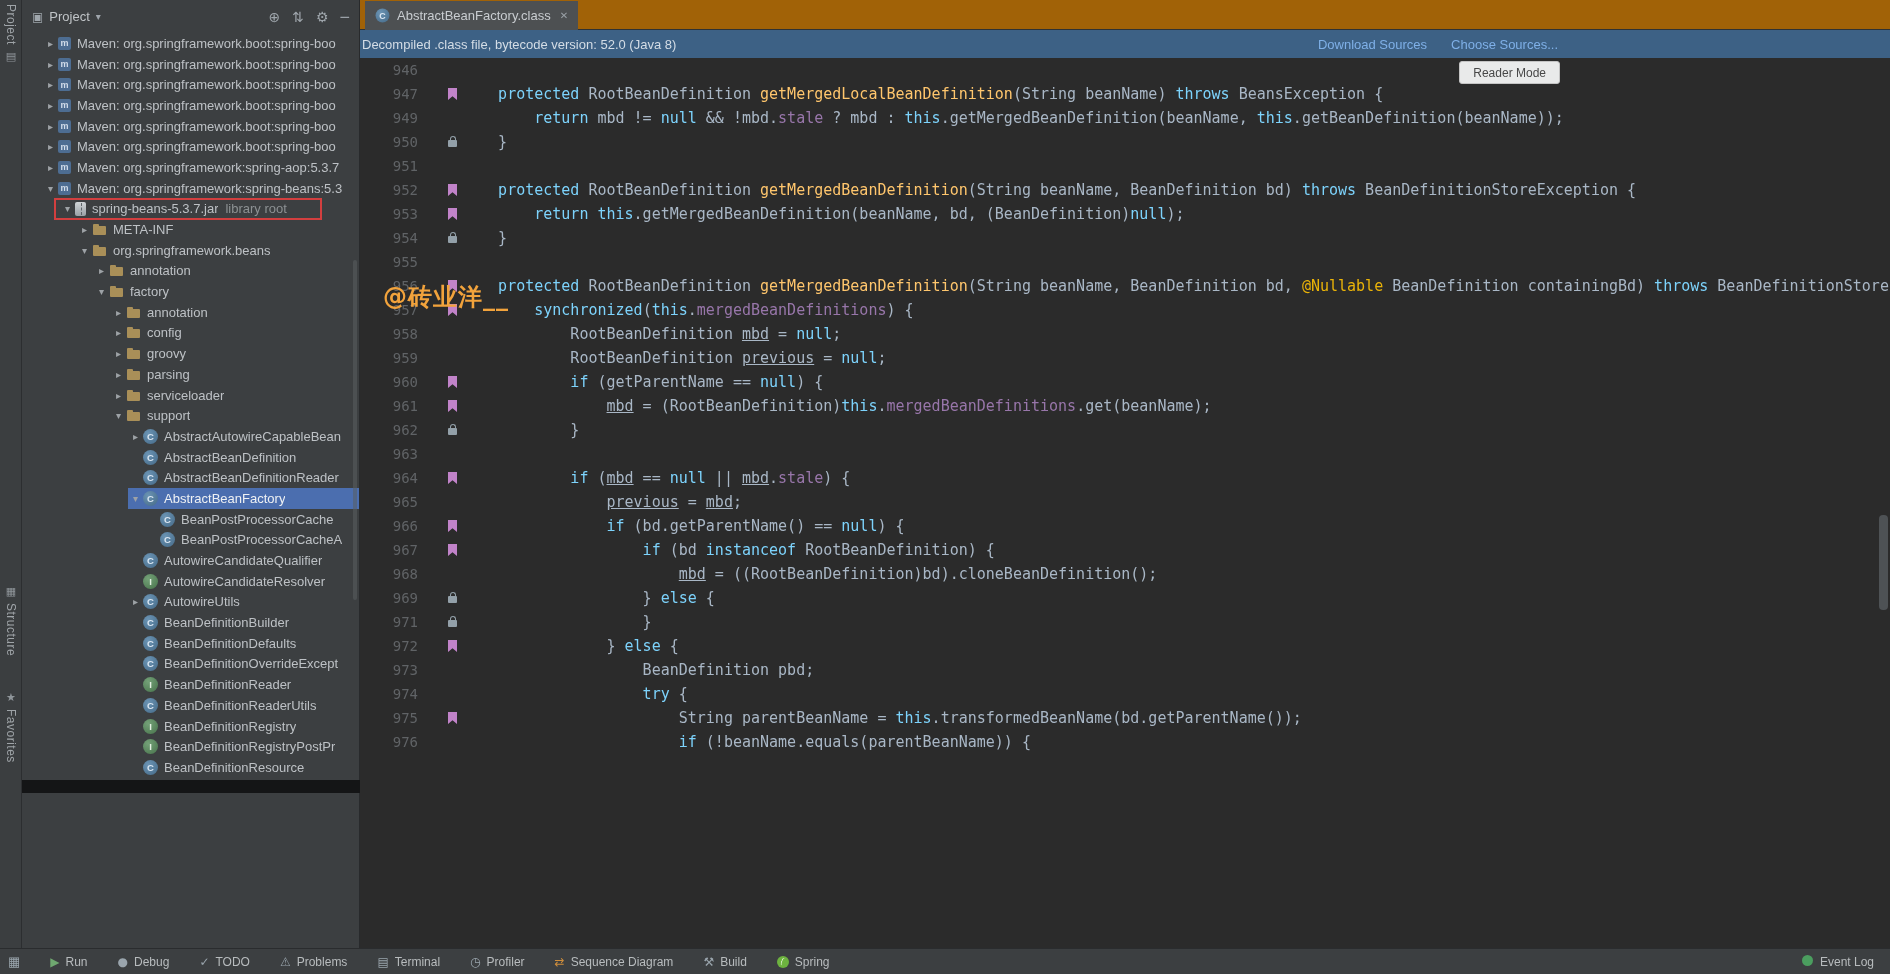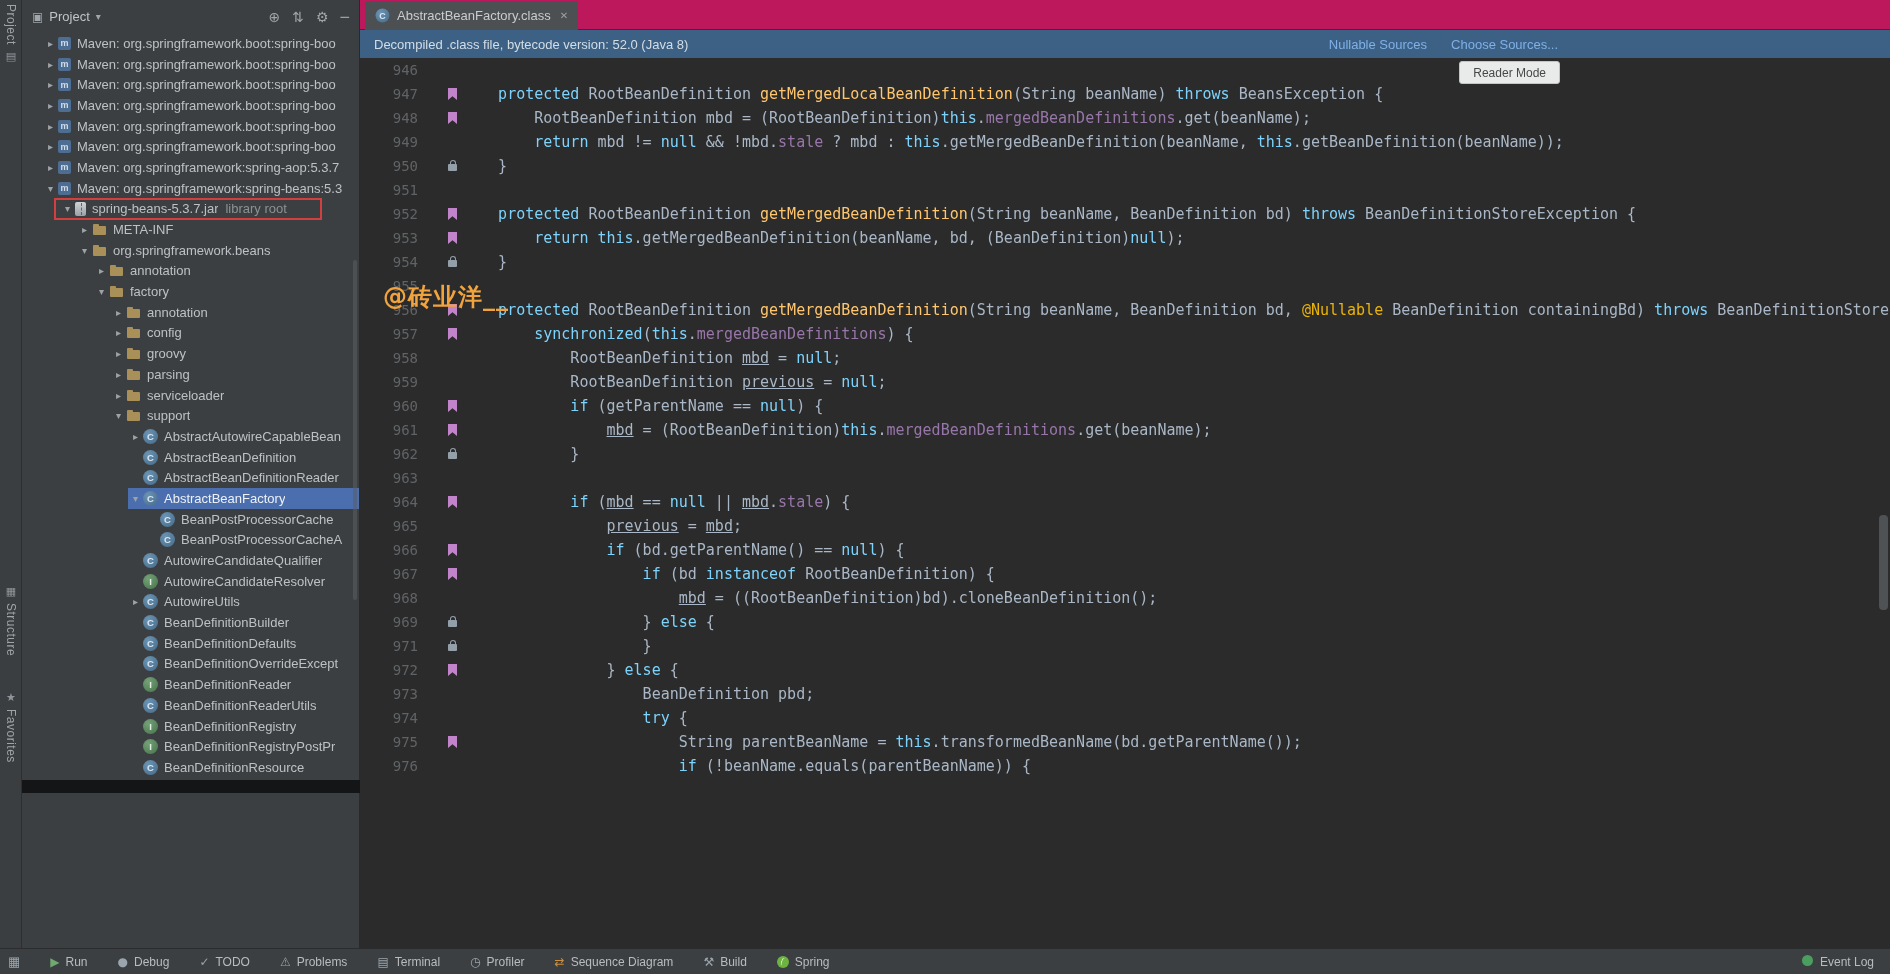--- a/index.html
+++ b/index.html
@@ -39,28 +39,28 @@
   .ti-maven{background:#4d6d92;border-radius:2px;width:13px;flex-basis:13px;height:13px;color:#d3deeb;font-size:9px;font-weight:bold}
   .ti-maven::after{content:"m"}
   .ti-folder::before,.ti-package::before{content:"";position:absolute;left:1px;top:2px;width:6px;height:3px;background:#a98f58;border-radius:1px 1px 0 0}
   .ti-folder::after,.ti-package::after{content:"";position:absolute;left:1px;top:4px;width:13px;height:9px;background:#a98f58;border-radius:1px}
   .ti-jar{width:11px;flex-basis:11px;height:14px;background:linear-gradient(#cfd3d6,#9aa1a6);border-radius:2px}
   .ti-jar::after{content:"";position:absolute;top:1px;bottom:1px;left:50%;border-left:1px dashed #5d6putting;border-left:1px dashed #5d6468}
   .tree-hscroll{position:absolute;left:22px;top:780px;width:338px;height:13px;background:#141516;z-index:6}
   .tree-vscroll{position:absolute;left:353px;top:260px;width:4px;height:340px;background:#5a5e61;border-radius:2px;opacity:.55;z-index:6}
 
   
-  .tabbar{position:absolute;left:360px;top:0;width:1530px;height:30px;background:#be185d;border-bottom:1px solid #2f3234;z-index:3}
+  .tabbar{position:absolute;left:360px;top:0;width:1530px;height:30px;background:#a16207;border-bottom:1px solid #2f3234;z-index:3}
   .tab{position:absolute;left:5px;top:1px;height:29px;background:#4d5052;display:flex;align-items:center;gap:7px;padding:0 10px;font-size:13px;color:#c8ccd0;cursor:pointer}
   .tab .ti{margin-right:0;transform:scale(.93)}
   .tab-x{font-size:10px;color:#9aa1a7;margin-left:2px;cursor:pointer}
 
   
   .banner{position:absolute;left:360px;top:30px;width:1530px;height:28px;background:#3d6185;display:flex;align-items:center;font-size:13px;color:#d4dde6;z-index:3}
-  .banner-text{padding-left:14px}
+  .banner-text{padding-left:2px}
   .banner-links{margin-left:auto;margin-right:332px;display:flex;gap:24px}
   .blink{color:#7fb0e8;cursor:pointer}
 
   
   .reader{position:absolute;top:61px;right:330px;height:23px;padding:0 13px;background:#e9eaea;color:#474747;font-size:12px;border:1px solid #c4c4c4;border-radius:3px;display:flex;align-items:center;z-index:9;cursor:pointer}
 
   
   .code{position:absolute;left:360px;top:58px;width:1530px;height:734px;overflow:hidden;background:#2b2b2b;font-family:"DejaVu Sans Mono",monospace;font-size:15px;z-index:2}
   .crow{display:flex;height:24px;line-height:24px;white-space:pre}
   .ln{flex:0 0 58px;text-align:right;color:#606366;font-size:14px}
@@ -422,34 +422,33 @@
   <div class="tab">
     <span class="ti ti-class"></span>
     <span>AbstractBeanFactory.class</span>
     <span class="uicon tab-x">✕</span>
   </div>
 </div>
 
 <div class="banner">
   <span class="banner-text">Decompiled .class file, bytecode version: 52.0 (Java 8)</span>
   <span class="banner-links">
-    <span class="blink">Nullable Sources</span>
+    <span class="blink">Download Sources</span>
     <span class="blink">Choose Sources...</span>
   </span>
 </div>
 
 <div class="reader">
   <span>Reader Mode</span>
 </div>
 
 <div class="code">
   <div>
       <div class="crow"><span class="ln">946</span><span class="gi"></span><span class="ctext"></span></div>
       <div class="crow"><span class="ln">947</span><span class="gi"><span class="gflag"></span></span><span class="ctext"><span class="tk-k">    protected </span><span class="tk-p">RootBeanDefinition </span><span class="tk-m">getMergedLocalBeanDefinition</span><span class="tk-p">(String beanName) </span><span class="tk-k">throws </span><span class="tk-p">BeansException {</span></span></div>
-      <div class="crow"><span class="ln">948</span><span class="gi"><span class="gflag"></span></span><span class="ctext"><span class="tk-p">        RootBeanDefinition mbd = (RootBeanDefinition)</span><span class="tk-k">this</span><span class="tk-p">.</span><span class="tk-f">mergedBeanDefinitions</span><span class="tk-p">.get(beanName);</span></span></div>
       <div class="crow"><span class="ln">949</span><span class="gi"></span><span class="ctext"><span class="tk-k">        return </span><span class="tk-p">mbd != </span><span class="tk-k">null</span><span class="tk-p"> &amp;&amp; !mbd.</span><span class="tk-f">stale</span><span class="tk-p"> ? mbd : </span><span class="tk-k">this</span><span class="tk-p">.getMergedBeanDefinition(beanName, </span><span class="tk-k">this</span><span class="tk-p">.getBeanDefinition(beanName));</span></span></div>
       <div class="crow"><span class="ln">950</span><span class="gi"><span class="glock"></span></span><span class="ctext"><span class="tk-p">    }</span></span></div>
       <div class="crow"><span class="ln">951</span><span class="gi"></span><span class="ctext"></span></div>
       <div class="crow"><span class="ln">952</span><span class="gi"><span class="gflag"></span></span><span class="ctext"><span class="tk-k">    protected </span><span class="tk-p">RootBeanDefinition </span><span class="tk-m">getMergedBeanDefinition</span><span class="tk-p">(String beanName, BeanDefinition bd) </span><span class="tk-k">throws </span><span class="tk-p">BeanDefinitionStoreException {</span></span></div>
       <div class="crow"><span class="ln">953</span><span class="gi"><span class="gflag"></span></span><span class="ctext"><span class="tk-k">        return this</span><span class="tk-p">.getMergedBeanDefinition(beanName, bd, (BeanDefinition)</span><span class="tk-k">null</span><span class="tk-p">);</span></span></div>
       <div class="crow"><span class="ln">954</span><span class="gi"><span class="glock"></span></span><span class="ctext"><span class="tk-p">    }</span></span></div>
       <div class="crow"><span class="ln">955</span><span class="gi"></span><span class="ctext"></span></div>
       <div class="crow"><span class="ln">956</span><span class="gi"><span class="gflag"></span></span><span class="ctext"><span class="tk-k">    protected </span><span class="tk-p">RootBeanDefinition </span><span class="tk-m">getMergedBeanDefinition</span><span class="tk-p">(String beanName, BeanDefinition bd, </span><span class="tk-a">@Nullable</span><span class="tk-p"> BeanDefinition containingBd) </span><span class="tk-k">throws </span><span class="tk-p">BeanDefinitionStoreException {</span></span></div>
       <div class="crow"><span class="ln">957</span><span class="gi"><span class="gflag"></span></span><span class="ctext"><span class="tk-k">        synchronized</span><span class="tk-p">(</span><span class="tk-k">this</span><span class="tk-p">.</span><span class="tk-f">mergedBeanDefinitions</span><span class="tk-p">) {</span></span></div>
       <div class="crow"><span class="ln">958</span><span class="gi"></span><span class="ctext"><span class="tk-p">            RootBeanDefinition </span><span class="tk-u">mbd</span><span class="tk-p"> = </span><span class="tk-k">null</span><span class="tk-p">;</span></span></div>

